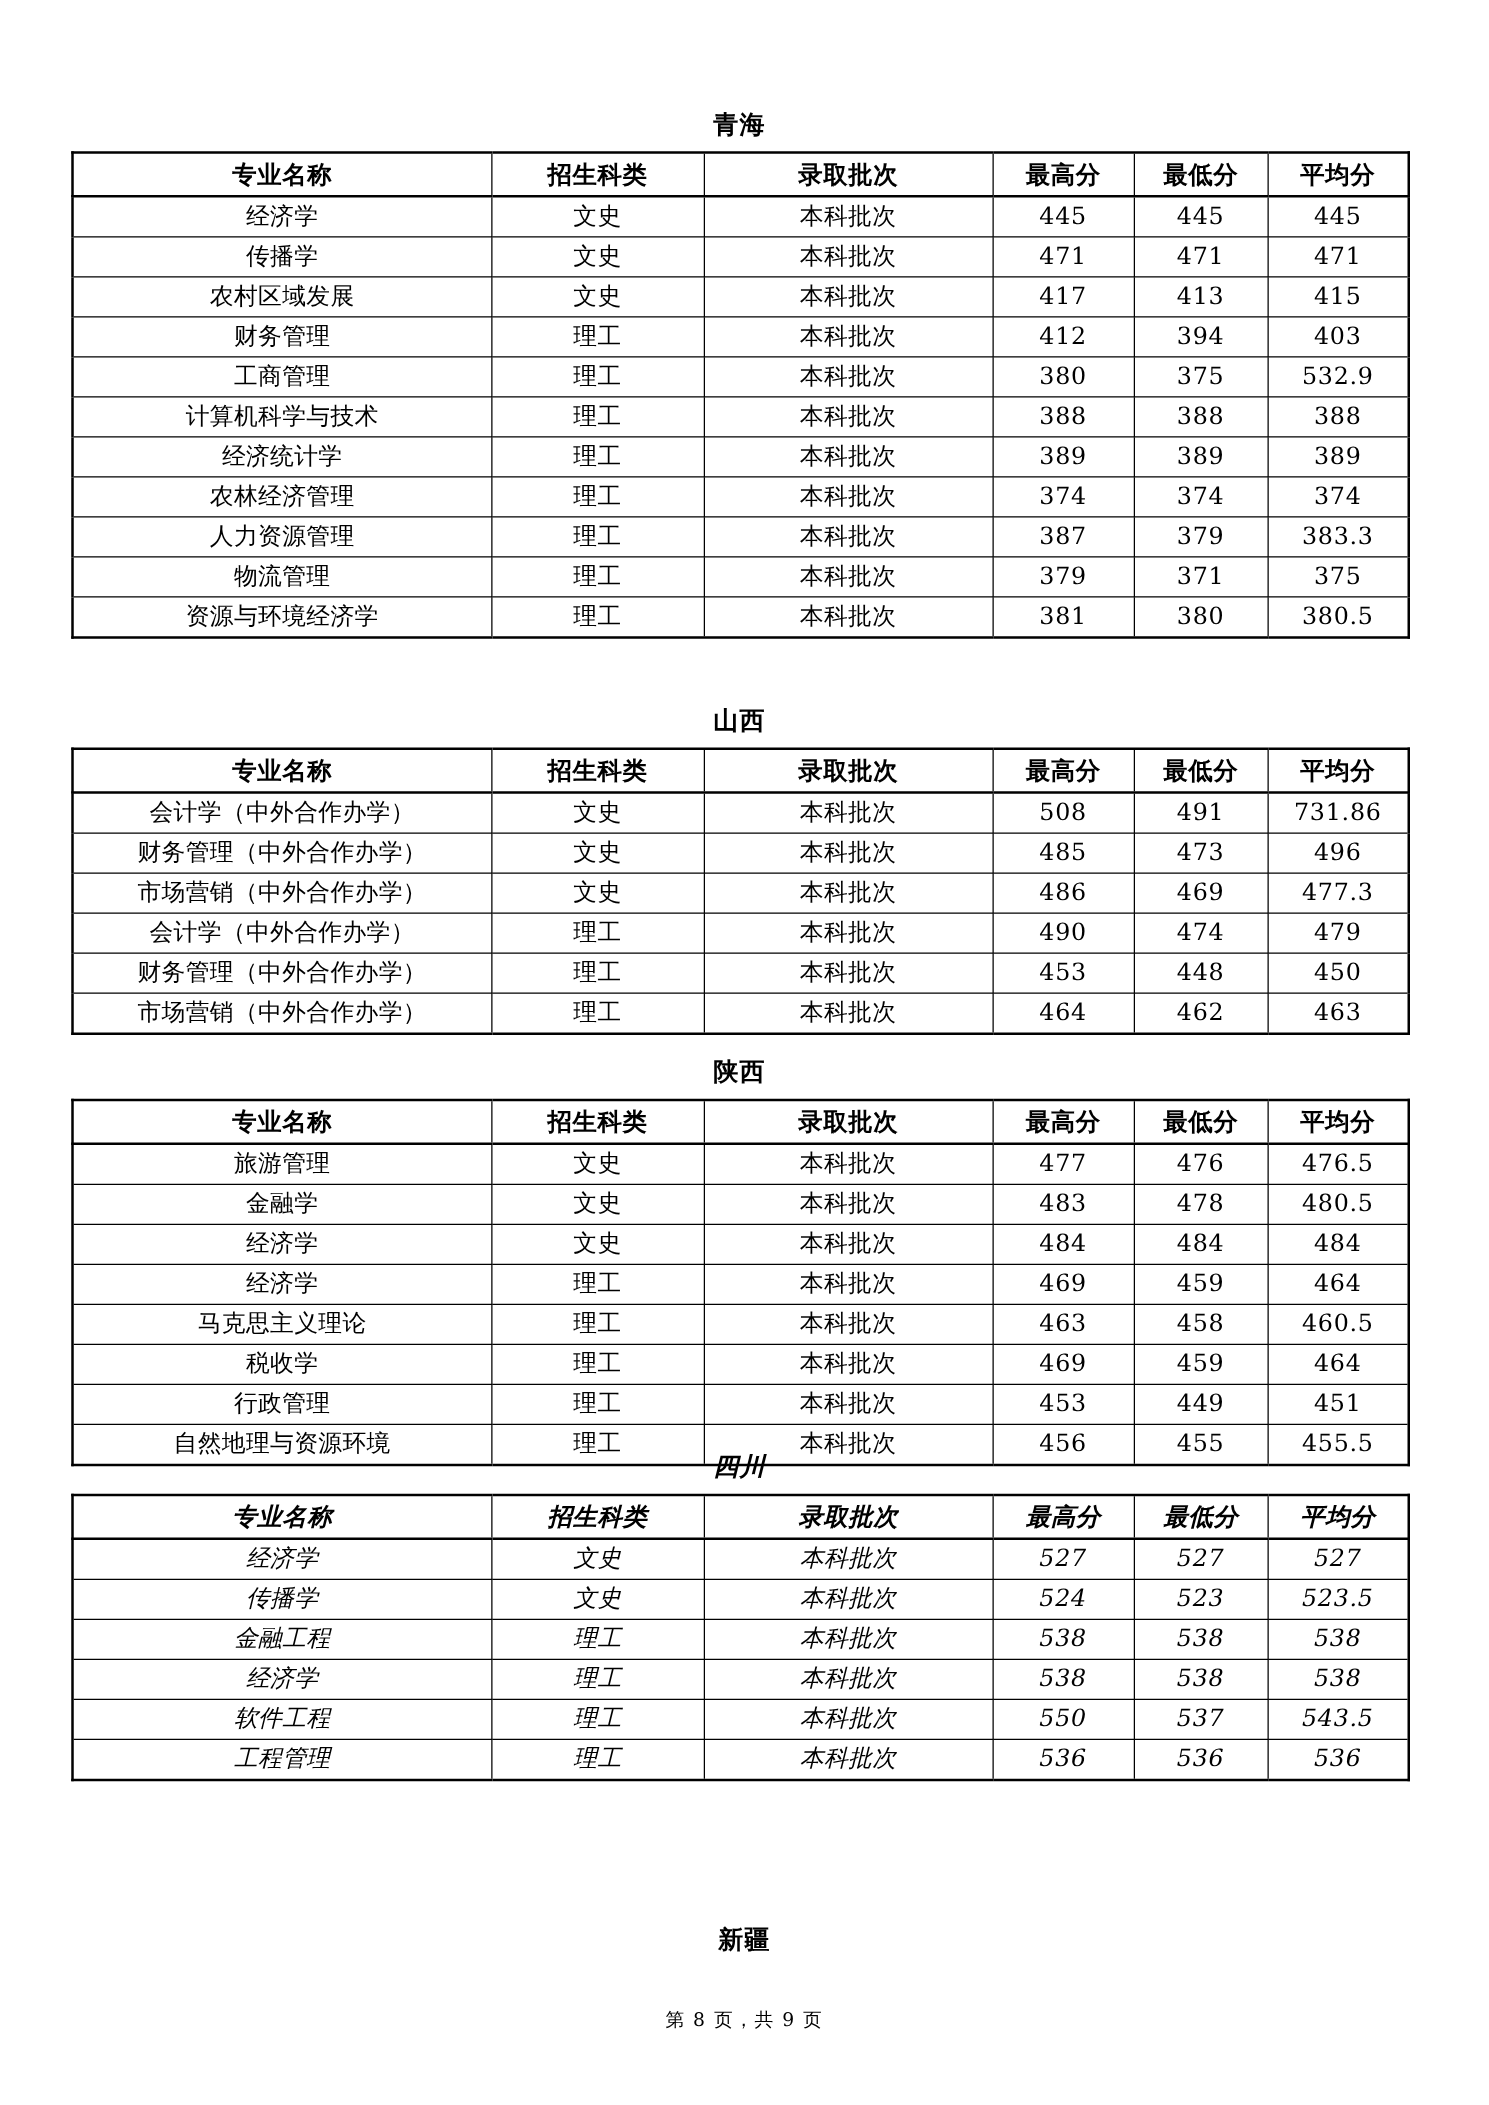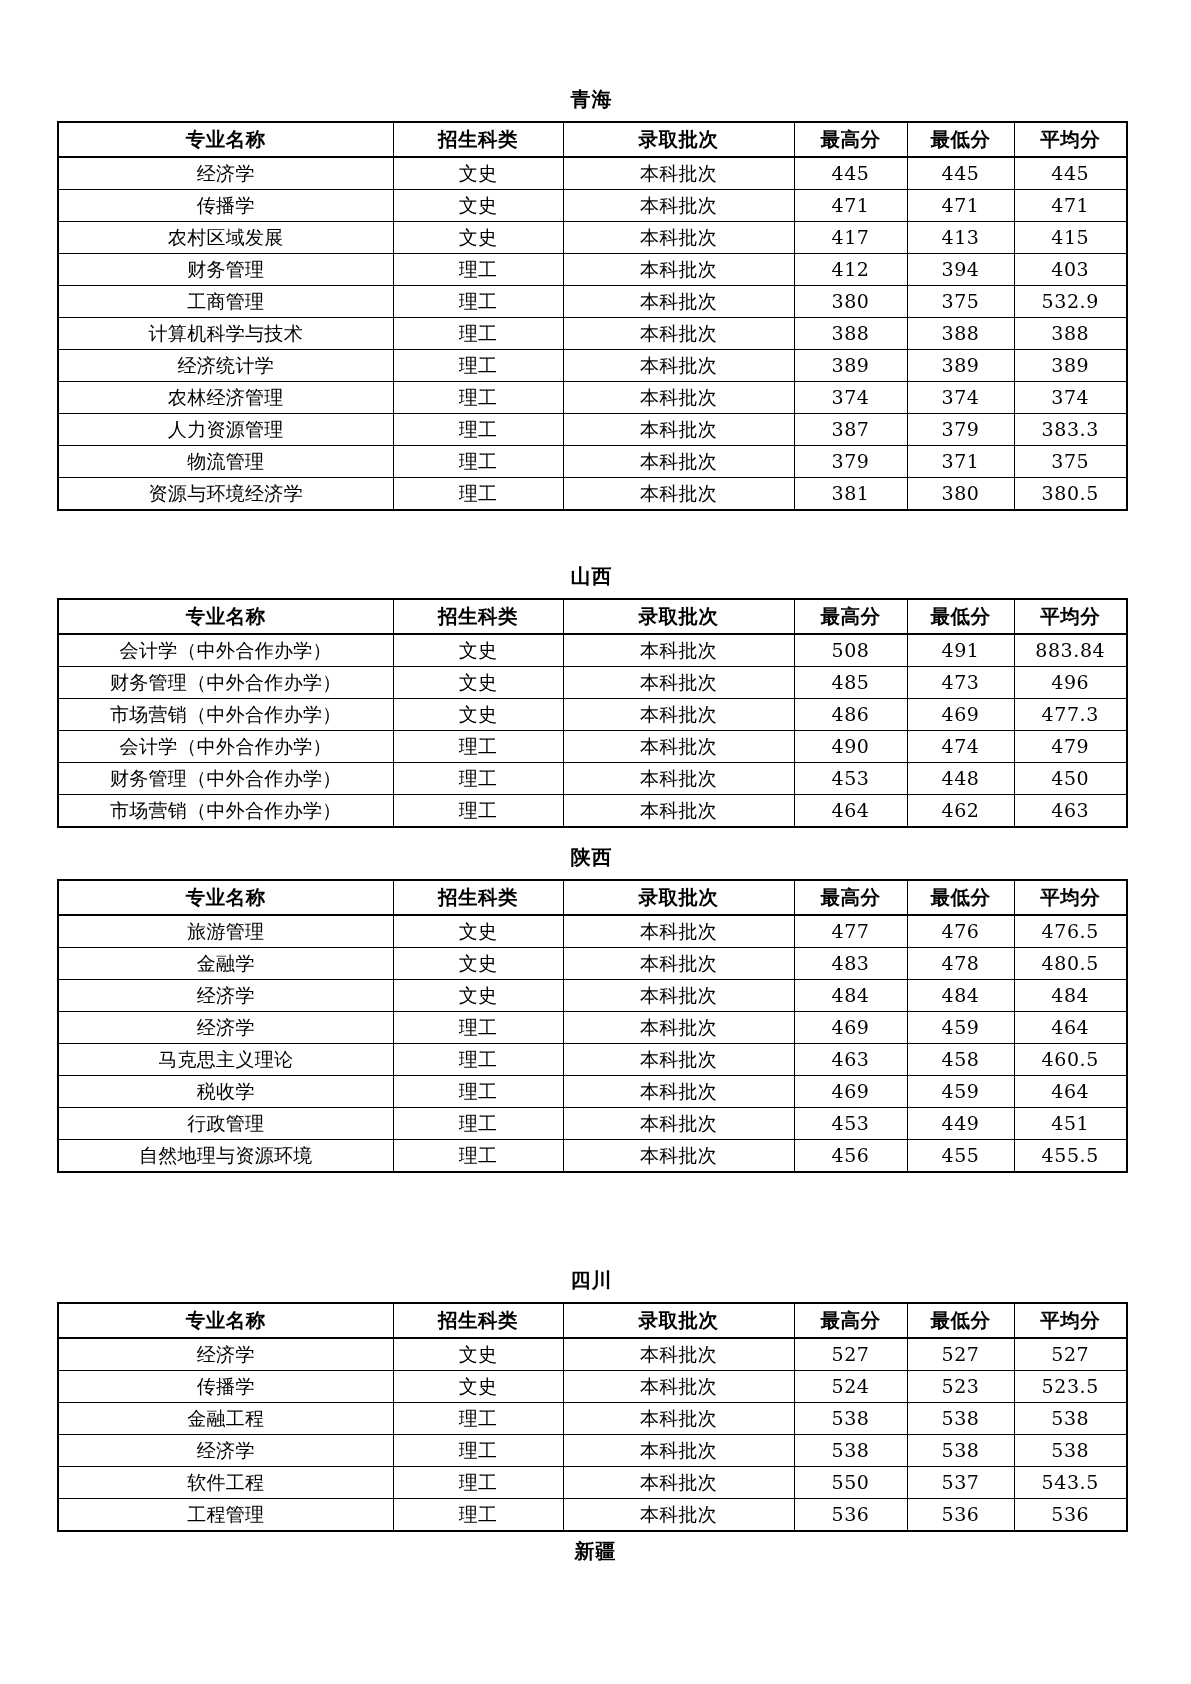--- a/index.html
+++ b/index.html
@@ -259,21 +259,21 @@
               <th>平均分</th>
             </tr>
           </thead>
           <tbody>
             <tr>
               <td>会计学（中外合作办学）</td>
               <td>文史</td>
               <td>本科批次</td>
               <td class="num">508</td>
               <td class="num">491</td>
-              <td class="num">883.84</td>
+              <td class="num">731.86</td>
             </tr>
             <tr>
               <td>财务管理（中外合作办学）</td>
               <td>文史</td>
               <td>本科批次</td>
               <td class="num">485</td>
               <td class="num">473</td>
               <td class="num">496</td>
             </tr>
             <tr>
@@ -393,21 +393,21 @@
               <td>自然地理与资源环境</td>
               <td>理工</td>
               <td>本科批次</td>
               <td class="num">456</td>
               <td class="num">455</td>
               <td class="num">455.5</td>
             </tr>
           </tbody>
         </table>
       </div>
-      <div class="section" style="top: 1269px;">
+      <div class="section" style="top: 1162px; font-style: italic;">
         <div class="section-title">四川</div>
         <table class="score-table">
           <colgroup>
             <col class="c-major">
             <col class="c-cat">
             <col class="c-batch">
             <col class="c-high">
             <col class="c-low">
             <col class="c-avg">
           </colgroup>
@@ -470,13 +470,14 @@
               <td class="num">536</td>
               <td class="num">536</td>
             </tr>
           </tbody>
         </table>
       </div>
     </div>
 
   <div class="trailing-title" style="top: 1538px;">新疆</div>
 
+  <div class="footer" style="top: 1607px;">第 8 页，共 9 页</div>
 </div>
 
 </body></html>

